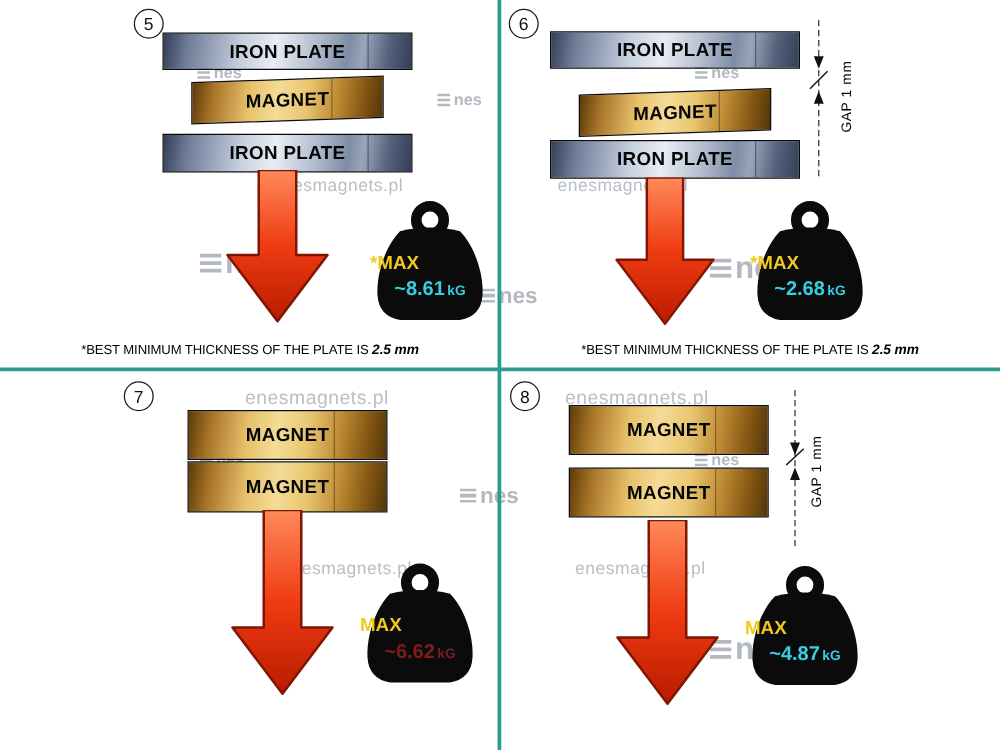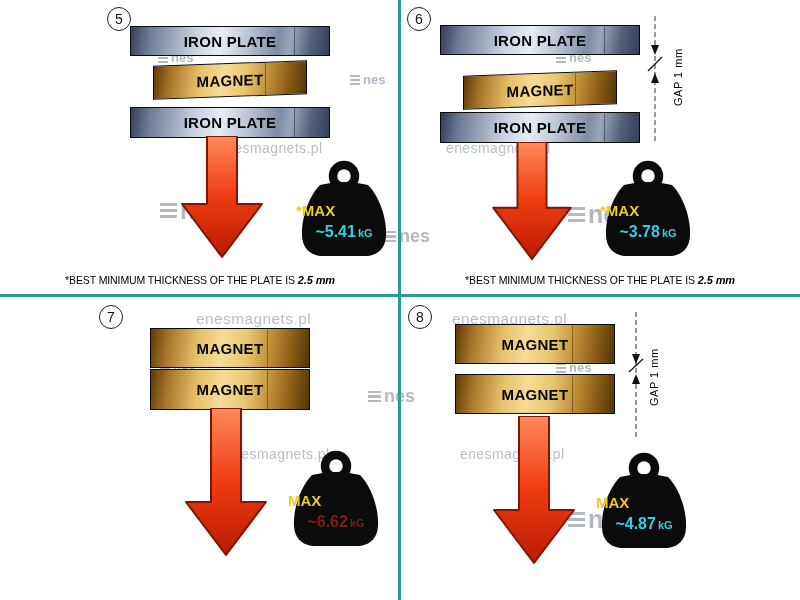--- a/index.html
+++ b/index.html
@@ -168,21 +168,21 @@
       <svg width="92" height="124" viewBox="0 0 92 124">
         <path d="M31,0 L61,0 L61,68 L86,68 L46,121 L6,68 L31,68 Z" fill="url(#agrad)" stroke="#7e1602" stroke-width="2" stroke-linejoin="round"></path>
       </svg>
     </div>
     <div class="weight" style="left:296px;top:160px;">
       <svg width="96" height="102" viewBox="0 0 96 102">
         <circle cx="48" cy="16" r="11" fill="none" stroke="#0b0b0b" stroke-width="8.5"></circle>
         <path d="M24,25 Q48,19 72,25 C83,36 91,58 90,76 Q89,93 72,96 L24,96 Q7,93 6,76 C5,58 13,36 24,25 Z" fill="#0b0b0b"></path>
       </svg>
       <div class="w-max" style="color:#f2c91e;">*MAX</div>
-      <div class="w-val" style="color:#35cfe3;"><span>~5.41</span><span class="w-unit">kG</span></div>
+      <div class="w-val" style="color:#35cfe3;"><span>~8.61</span><span class="w-unit">kG</span></div>
     </div>
     <div class="footnote"><span>*BEST MINIMUM THICKNESS OF THE PLATE IS </span><b>2.5 mm</b></div>
   </div>
 
   <div class="panel" id="panel-6">
     <div class="num-badge" style="left:7px;top:7px;">6</div>
     <div class="layer steel" style="left:40px;top:25px;width:200px;height:30px;">
       <span>IRON PLATE</span>
     </div>
     <div class="layer gold skew" style="left:63px;top:73px;width:154px;height:34px;">
@@ -204,21 +204,21 @@
       <svg width="92" height="120" viewBox="0 0 92 124">
         <path d="M31,0 L61,0 L61,68 L86,68 L46,121 L6,68 L31,68 Z" fill="url(#agrad)" stroke="#7e1602" stroke-width="2" stroke-linejoin="round"></path>
       </svg>
     </div>
     <div class="weight" style="left:200px;top:160px;">
       <svg width="96" height="102" viewBox="0 0 96 102">
         <circle cx="48" cy="16" r="11" fill="none" stroke="#0b0b0b" stroke-width="8.5"></circle>
         <path d="M24,25 Q48,19 72,25 C83,36 91,58 90,76 Q89,93 72,96 L24,96 Q7,93 6,76 C5,58 13,36 24,25 Z" fill="#0b0b0b"></path>
       </svg>
       <div class="w-max" style="color:#f2c91e;">*MAX</div>
-      <div class="w-val" style="color:#35cfe3;"><span>~3.78</span><span class="w-unit">kG</span></div>
+      <div class="w-val" style="color:#35cfe3;"><span>~2.68</span><span class="w-unit">kG</span></div>
     </div>
     <div class="footnote"><span>*BEST MINIMUM THICKNESS OF THE PLATE IS </span><b>2.5 mm</b></div>
   </div>
 
   <div class="panel" id="panel-7">
     <div class="num-badge" style="left:99px;top:8px;">7</div>
     <div class="layer gold" style="left:150px;top:31px;width:160px;height:40px;">
       <span>MAGNET</span>
     </div>
     <div class="layer gold" style="left:150px;top:72px;width:160px;height:41px;">

